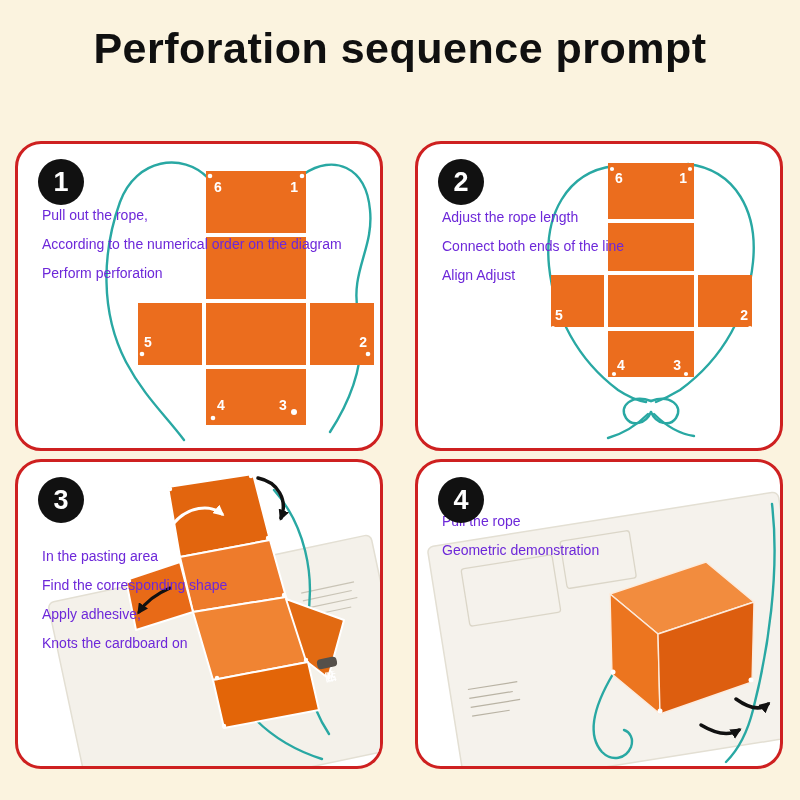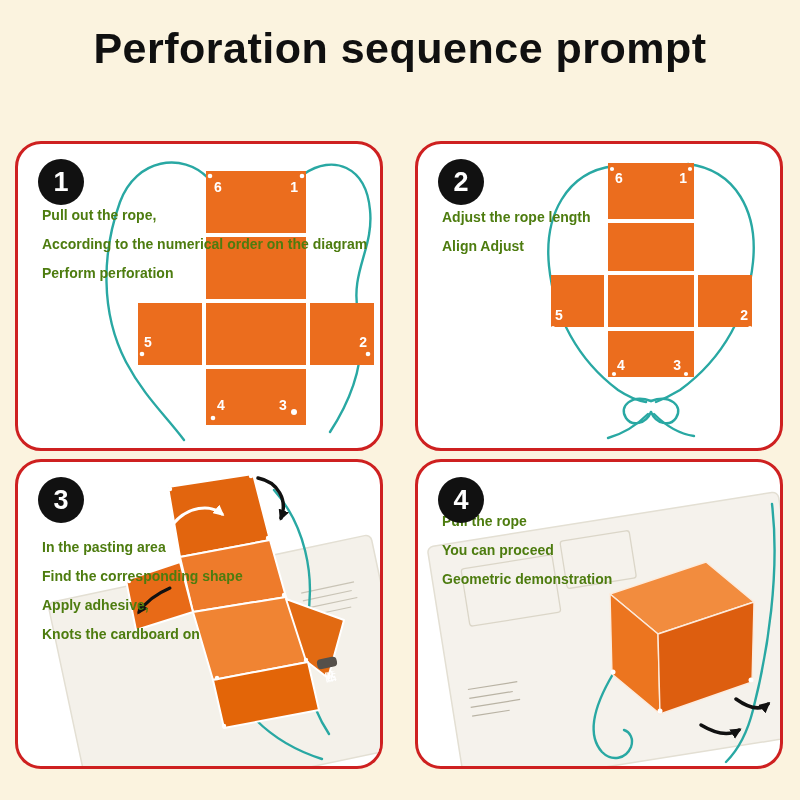--- a/index.html
+++ b/index.html
@@ -24,24 +24,24 @@
   #p3{left:15px;top:459px}
   #p4{left:415px;top:459px}
   .badge{
     position:absolute;left:20px;top:15px;width:46px;height:46px;border-radius:50%;
     background:#111;color:#fff;display:flex;align-items:center;justify-content:center;
     font-size:27px;font-weight:700;z-index:3;
   }
   .lines{position:absolute;left:24px;z-index:2;}
   #p1 .lines{top:62px}
   #p2 .lines{top:64px}
-  #p3 .lines{top:76px}
+  #p3 .lines{top:85px}
   #p4 .lines{top:50px}
   .lines p{
-    margin:0 0 10px 0;font-size:14px;font-weight:700;color:#4d7c0f;
+    margin:0 0 10px 0;font-size:14px;font-weight:400;color:#6d28d9;
     line-height:1.35;white-space:nowrap;
   }
   svg.illus{position:absolute;left:0;top:0;z-index:1;}
   .net-num{fill:#fff;font-weight:700;font-size:14px;font-family:"Liberation Sans",sans-serif;}
   .paste-badge{
     position:absolute;left:299px;top:196px;z-index:2;
     background:#55504A;color:#fff;font-size:11px;line-height:1.25;
     padding:5px 3px;border-radius:4px;
     writing-mode:vertical-rl;text-orientation:upright;
     transform:rotate(-12deg);
@@ -88,20 +88,21 @@
       <text class="net-num" x="199" y="266">4</text>
       <text class="net-num" x="261" y="266">3</text>
     </g>
   </svg>
 </section>
 
 <section class="panel" id="p2">
   <div class="badge">2</div>
   <div class="lines">
     <p>Adjust the rope length</p>
+    <p>Connect both ends of the line</p>
     <p>Align Adjust</p>
   </div>
   <svg class="illus" width="362" height="304" viewBox="0 0 362 304">
     <g fill="none" stroke="#29A8A3" stroke-width="2.4" stroke-linecap="round">
       <path d="M 196 22 C 148 28, 126 72, 131 122 C 136 172, 160 216, 200 246 C 212 254, 222 257, 228 258"></path>
       <path d="M 270 20 C 318 26, 340 68, 335 118 C 330 168, 306 214, 262 246 C 252 252, 243 256, 238 258"></path>
       <path d="M 233 257 C 214 250, 200 262, 208 274 C 214 283, 228 280, 233 268"></path>
       <path d="M 233 257 C 252 250, 266 262, 258 274 C 252 283, 238 280, 233 268"></path>
       <path d="M 230 270 C 218 282, 204 290, 190 294"></path>
       <path d="M 236 270 C 248 282, 262 290, 276 292"></path>
@@ -187,21 +188,20 @@
       <path d="M 240 16 C 260 20, 270 38, 263 56" stroke="#111" stroke-width="3.5" marker-end="url(#ah3)"></path>
       <path d="M 152 126 C 138 132, 127 141, 121 150" stroke="#111" stroke-width="3" marker-end="url(#ah3)"></path>
     </g>
   </svg>
 </section>
 
 <section class="panel" id="p4">
   <div class="badge">4</div>
   <div class="lines">
     <p>Pull the rope</p>
-    <p>You can proceed</p>
     <p>Geometric demonstration</p>
   </div>
   <svg class="illus" width="362" height="304" viewBox="0 0 362 304">
     <defs>
       <marker id="ah4" markerUnits="userSpaceOnUse" markerWidth="11" markerHeight="11" refX="8" refY="5.5" orient="auto">
         <path d="M0,0 L11,5.5 L0,11 Z" fill="#111"></path>
       </marker>
     </defs>
     <g transform="rotate(-9 210 190)">
       <rect x="28" y="55" width="355" height="245" rx="6" fill="#F5F2EC" stroke="#E3DFD3" stroke-width="1.5"></rect>

